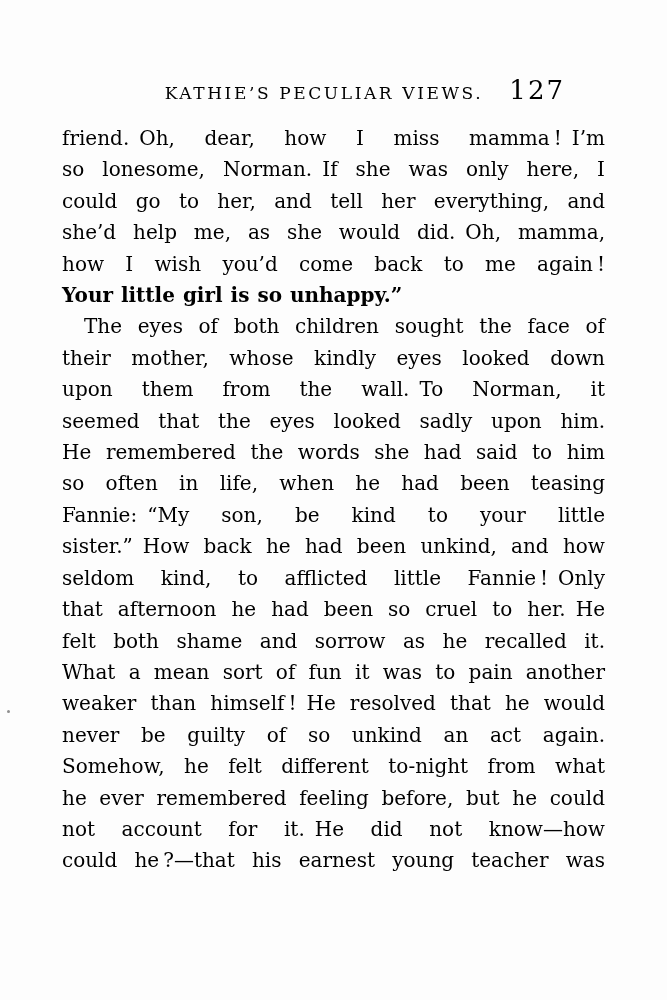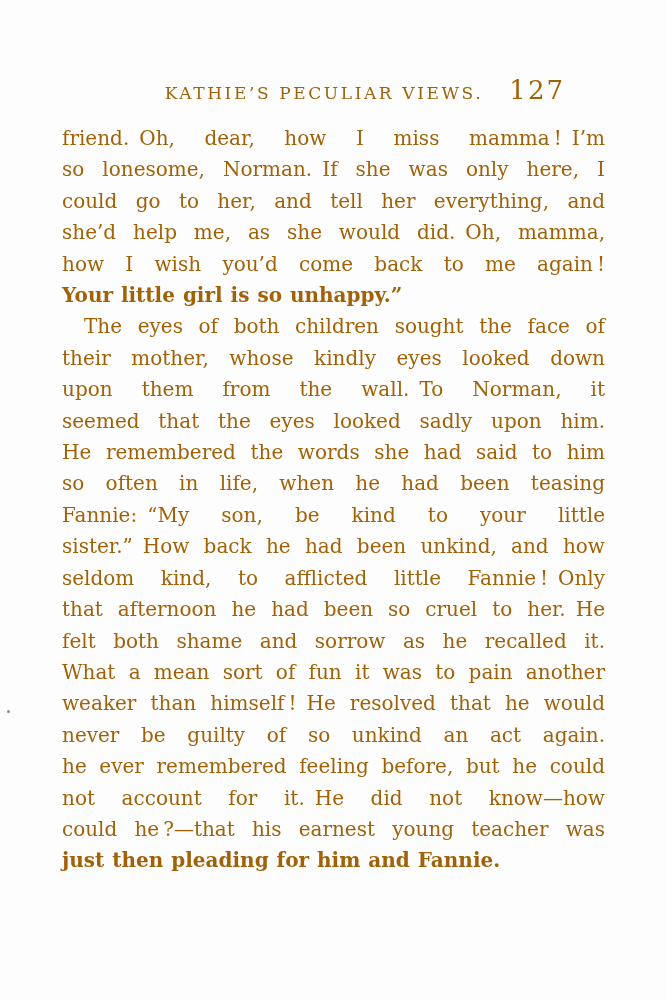--- a/index.html
+++ b/index.html
@@ -5,21 +5,21 @@
   html, body {
     margin: 0;
     padding: 0;
     background: #ffffff;
   }
   .page {
     position: relative;
     width: 667px;
     height: 1000px;
     background: #fdfdfd;
-    color: #a16207;
+    color: #000000;
     font-family: "DejaVu Serif", "Liberation Serif", serif;
     overflow: hidden;
   }
   .text-block {
     position: absolute;
     left: 62px;
     top: 76px;
     width: 543px;
   }
   .running-header {
@@ -102,21 +102,21 @@
           <div class="line">He remembered the words she had said to him</div>
           <div class="line">so often in life, when he had been teasing</div>
           <div class="line">Fannie: “My son, be kind to your little</div>
           <div class="line">sister.” How back he had been unkind, and how</div>
           <div class="line">seldom kind, to afflicted little Fannie ! Only</div>
           <div class="line">that afternoon he had been so cruel to her. He</div>
           <div class="line">felt both shame and sorrow as he recalled it.</div>
           <div class="line">What a mean sort of fun it was to pain another</div>
           <div class="line">weaker than himself ! He resolved that he would</div>
           <div class="line">never be guilty of so unkind an act again.</div>
+          <div class="line">Somehow, he felt different to-night from what</div>
           <div class="line">he ever remembered feeling before, but he could</div>
           <div class="line">not account for it. He did not know—how</div>
           <div class="line">could he ?—that his earnest young teacher was</div>
-          <div class="line last">just then pleading for him and Fannie.</div>
         </div>
       </div>
   </div>
   <div class="speck"></div>
 </div>
 
 </body></html>

